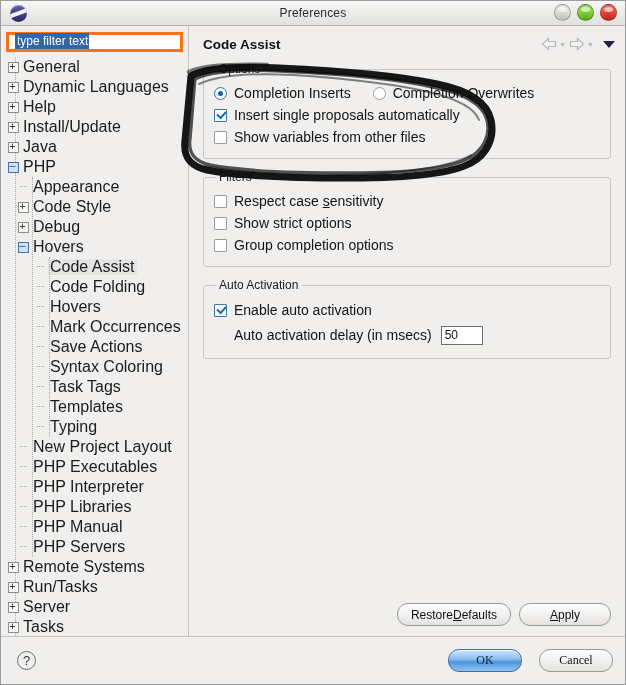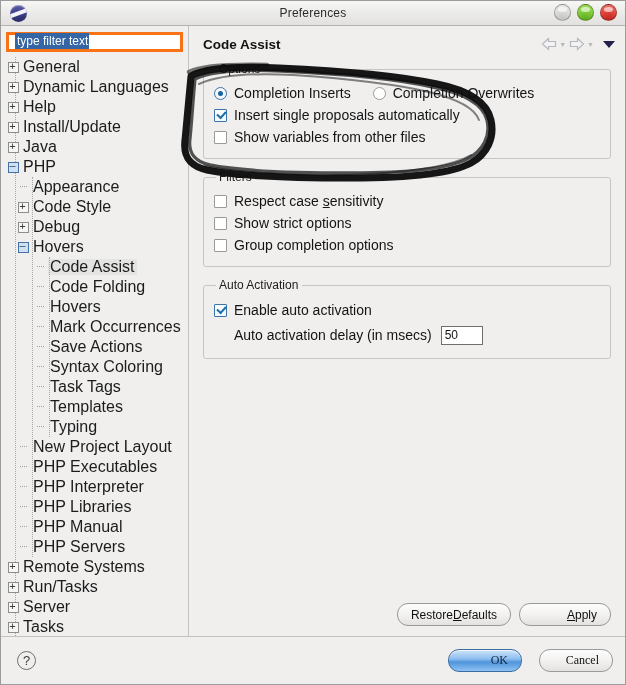--- a/index.html
+++ b/index.html
@@ -355,21 +355,21 @@
     height: 23px;
     min-width: 62px;
     padding: 0 13px;
     border-radius: 11px;
     border: 1px solid #9a9a99;
     background: linear-gradient(to bottom, #fdfdfd 0%, #f2f1f0 52%, #e3e2e1 100%);
     font-size: 12px;
     color: #111;
     display: flex;
     align-items: center;
-    justify-content: flex-end;
+    justify-content: center;
     white-space: nowrap;
   }
   .btn.wide { min-width: 92px; }
 
   
   #bottom-bar {
     height: 47px;
     border-top: 1px solid #c4c3c2;
     background: #f0efee;
     display: flex;

